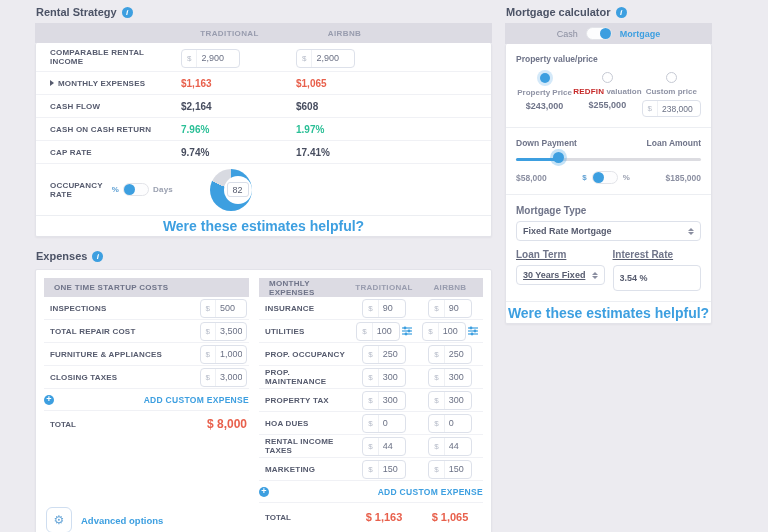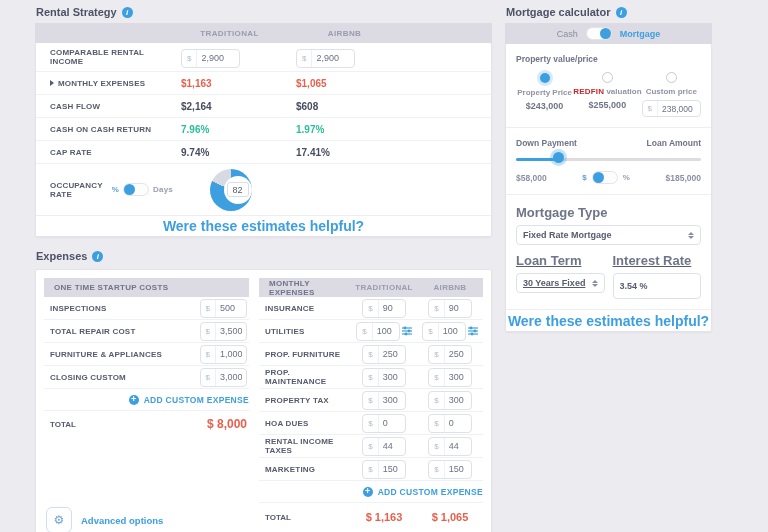--- a/index.html
+++ b/index.html
@@ -62,21 +62,21 @@
   .exp-head-grid span { font-size:8px; font-weight:700; letter-spacing:.3px; }
   .exp-head-grid .hc { text-align:center; color:#989cae; }
   .exp-row { display:flex; align-items:center; justify-content:space-between; min-height:23px; border-bottom:1px solid #f0f1f5; padding:0 2px 0 6px; }
   .exp-label { font-size:8px; font-weight:700; color:#565b6e; letter-spacing:.2px; }
   .exp-row .money-input input { width:30px; }
   .m-grid { display:grid; grid-template-columns:92px 66px 66px; align-items:center; min-height:23px; border-bottom:1px solid #f0f1f5; }
   .m-grid .exp-label { padding-left:6px; }
   .m-cell { display:flex; align-items:center; justify-content:center; gap:2px; position:relative; }
   .m-cell .money-input input { width:26px; }
   .sliders-icon { width:10px; height:10px; flex:none; }
-  .add-row { display:flex; align-items:center; justify-content:flex-end; gap:5px; height:22px; border-bottom:1px solid #f0f1f5; cursor:pointer; }
+  .add-row { display:flex; align-items:center; justify-content:space-between; gap:5px; height:22px; border-bottom:1px solid #f0f1f5; cursor:pointer; }
   .add-icon { width:10px; height:10px; border-radius:50%; background:#3d9fe0; color:#fff; display:inline-flex; align-items:center; justify-content:center; font-size:9px; line-height:1; font-weight:700; }
   .add-icon::after { content:"+"; }
   .add-label { color:#3d9fe0; font-size:8.5px; font-weight:700; letter-spacing:.3px; }
   .total-row { display:flex; align-items:center; justify-content:space-between; min-height:26px; padding:0 2px 0 6px; }
   .total-label { font-size:8px; font-weight:700; color:#565b6e; }
   .total-val { font-size:12px; font-weight:700; color:#e8604c; }
   .m-total { display:grid; grid-template-columns:92px 66px 66px; align-items:center; min-height:28px; }
   .m-total .tv { font-size:11px; font-weight:700; color:#e8604c; text-align:center; }
   .advanced { position:absolute; left:10px; bottom:8px; display:flex; align-items:center; gap:9px; cursor:pointer; }
   .adv-btn { width:26px; height:26px; border:1px solid #cfdef0; border-radius:6px; display:flex; align-items:center; justify-content:center; color:#6aa7d8; font-size:12px; background:#fff; }
@@ -107,21 +107,21 @@
   .dp-amt { font-size:8.5px; color:#8c90a2; font-weight:700; }
   .dp-mid { display:flex; align-items:center; gap:5px; }
   .select-box { border:1px solid #dde1ea; border-radius:4px; height:20px; display:flex; align-items:center; justify-content:space-between; padding:0 6px; background:#fff; cursor:pointer; }
   .select-box .sel-text { font-size:9px; color:#565b6e; font-weight:700; }
   .updown { display:flex; flex-direction:column; gap:1px; }
   .updown i { width:0; height:0; border-left:3px solid transparent; border-right:3px solid transparent; display:block; }
   .updown .up { border-bottom:3px solid #8a8ea0; }
   .updown .dn { border-top:3px solid #8a8ea0; }
   .two-col { display:flex; gap:8px; margin-top:8px;text-decoration:underline; }
   .two-col > div { flex:1; }
-  .fld-label { font-size:13px; color:#6f7489; font-weight:700; margin-bottom:5px; }
+  .fld-label { font-size:10px; color:#6f7489; font-weight:700; margin-bottom:5px; }
   .text-input { border:1px solid #dde1ea; border-radius:4px; height:26px; width:100%; font-size:9px; color:#565b6e; font-weight:700; padding:0 6px; outline:none; font-family:"Liberation Sans", sans-serif; }
   .mg-feedback { margin:10px -10px 0; border-top:1px solid #eceef2; height:22px; display:flex; align-items:center; justify-content:center; }
 </style>
 </head>
 <body>
 
 <div class="col left-col">
 
   <div class="section-title">
     <span>Rental Strategy</span>
@@ -226,21 +226,21 @@
           </span>
       </div>
       <div class="exp-row">
         <span class="exp-label">FURNITURE &amp; APPLIANCES</span>
         <span class="money-input">
             <span class="cur">$</span>
             <input value="1,000" style="">
           </span>
       </div>
       <div class="exp-row">
-        <span class="exp-label">CLOSING CUSTOM</span>
+        <span class="exp-label">CLOSING TAXES</span>
         <span class="money-input">
             <span class="cur">$</span>
             <input value="3,000" style="">
           </span>
       </div>
       <div class="add-row">
         <span class="add-icon"></span>
         <span class="add-label">ADD CUSTOM EXPENSE</span>
       </div>
       <div class="total-row">
@@ -300,21 +300,21 @@
                 <line x1="0" y1="5" x2="10" y2="5"></line>
                 <line x1="0" y1="8" x2="10" y2="8"></line>
               </g>
               <circle cx="3" cy="2" r="1.4" fill="#3d9fe0"></circle>
               <circle cx="7" cy="5" r="1.4" fill="#3d9fe0"></circle>
               <circle cx="4" cy="8" r="1.4" fill="#3d9fe0"></circle>
             </svg>
         </span>
       </div>
       <div class="m-grid">
-        <span class="exp-label">PROP. FURNITURE</span>
+        <span class="exp-label">PROP. OCCUPANCY</span>
         <span class="m-cell">
             <span class="money-input">
               <span class="cur">$</span>
               <input value="250" style="">
             </span>
           </span>
         <span class="m-cell">
             <span class="money-input">
               <span class="cur">$</span>
               <input value="250" style="">

